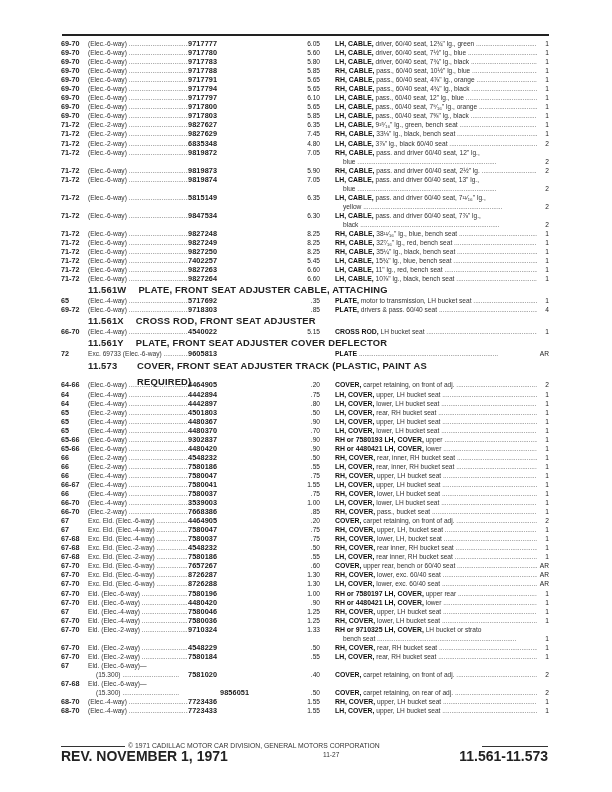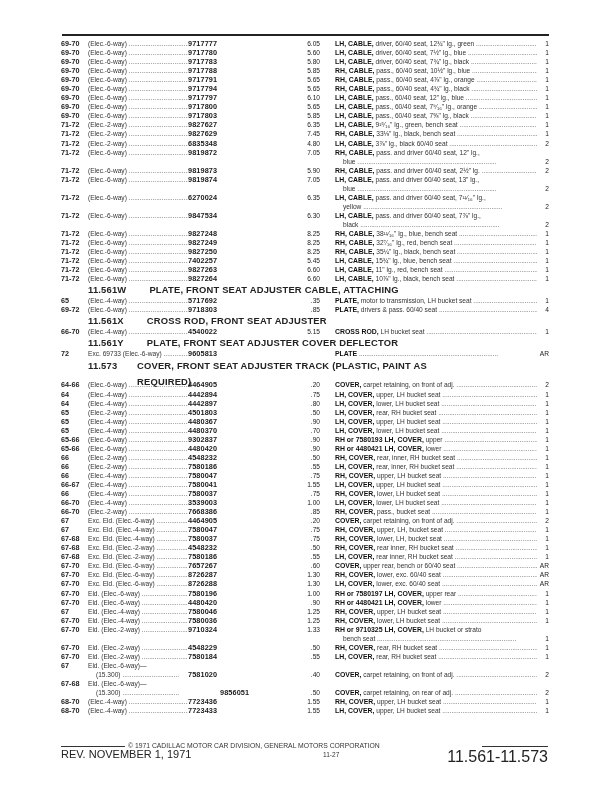--- a/index.html
+++ b/index.html
@@ -20,29 +20,29 @@
   .desc .lead { display:block; overflow:hidden; white-space:nowrap; }
   .desc .lead.dotted::after { content:" ............................................................................"; color:#555; }
   .desc .cont { display:block; padding-left:8px; overflow:hidden; white-space:nowrap; }
   .desc .cont::after { content:" ............................................................................"; color:#555; }
   .qty { position:absolute; left:472px; width:16px; text-align:right; }
   .row.tall .qty { top:9.05px; }
   .app2 { position:absolute; left:27px; width:100px; color:#333; line-height:9.05px; }
   .app2 .l2 { display:block; padding-left:8px; overflow:hidden; white-space:nowrap; }
   .app2 .l2::after { content:" ..............................."; color:#555; }
   .section { position:relative; height:13px; font-size:9.4px; font-weight:bold; line-height:13px; padding-left:27px; color:#222; letter-spacing:0.2px; white-space:nowrap; }
-  .section .sn { display:inline-block; min-width:0; margin-right:23px; }
+  .section .sn { display:inline-block; min-width:0; margin-right:12px; }
   .section.two { height:22px; line-height:16px; }
   .section.two .sn { width:45px; margin-right:4px; vertical-align:top; }
   .section.two .st { display:inline-block; width:330px; white-space:normal; vertical-align:top; }
   .footer-line { position:absolute; top:742px; font-size:6.8px; color:#333; white-space:nowrap; }
   .fl-rule { position:absolute; top:746px; height:1px; background:#333; }
-  .rev { position:absolute; left:61px; top:748px; font-size:11px; font-weight:normal; color:#222; }
+  .rev { position:absolute; left:61px; top:748px; font-size:14px; font-weight:bold; color:#222; }
   .pg { position:absolute; left:323px; top:751px; font-size:6.6px; color:#333; }
-  .range { position:absolute; right:64px; top:748px; font-size:16px; font-weight:normal; color:#222; }
+  .range { position:absolute; right:64px; top:748px; font-size:14px; font-weight:bold; color:#222; }
 </style>
 </head>
 <body>
 
 <div class="top-rule"></div>
 
 <div class="page">
   <div class="rows" id="rows">
     <div id="grp-cable">
         <div class="row">
@@ -193,21 +193,21 @@
           <span class="price">7.05</span>
           <span class="desc">
             <span class="lead"><b>LH, CABLE,</b><span> pass. and driver 60/40 seat, 13" lg.,</span></span>
             <span class="cont">blue</span>
           </span>
           <span class="qty">2</span>
         </div>
         <div class="row tall">
           <span class="yr">71-72</span>
           <span class="app"><span>(Elec.-6-way)</span><span class="dots"> ..............................................</span></span>
-          <span class="pn">6270024</span>
+          <span class="pn">5815149</span>
           <span class="price">6.35</span>
           <span class="desc">
             <span class="lead"><b>LH, CABLE,</b><span> pass. and driver 60/40 seat, 7¹¹⁄₁₆" lg.,</span></span>
             <span class="cont">yellow</span>
           </span>
           <span class="qty">2</span>
         </div>
         <div class="row tall">
           <span class="yr">71-72</span>
           <span class="app"><span>(Elec.-6-way)</span><span class="dots"> ..............................................</span></span>

